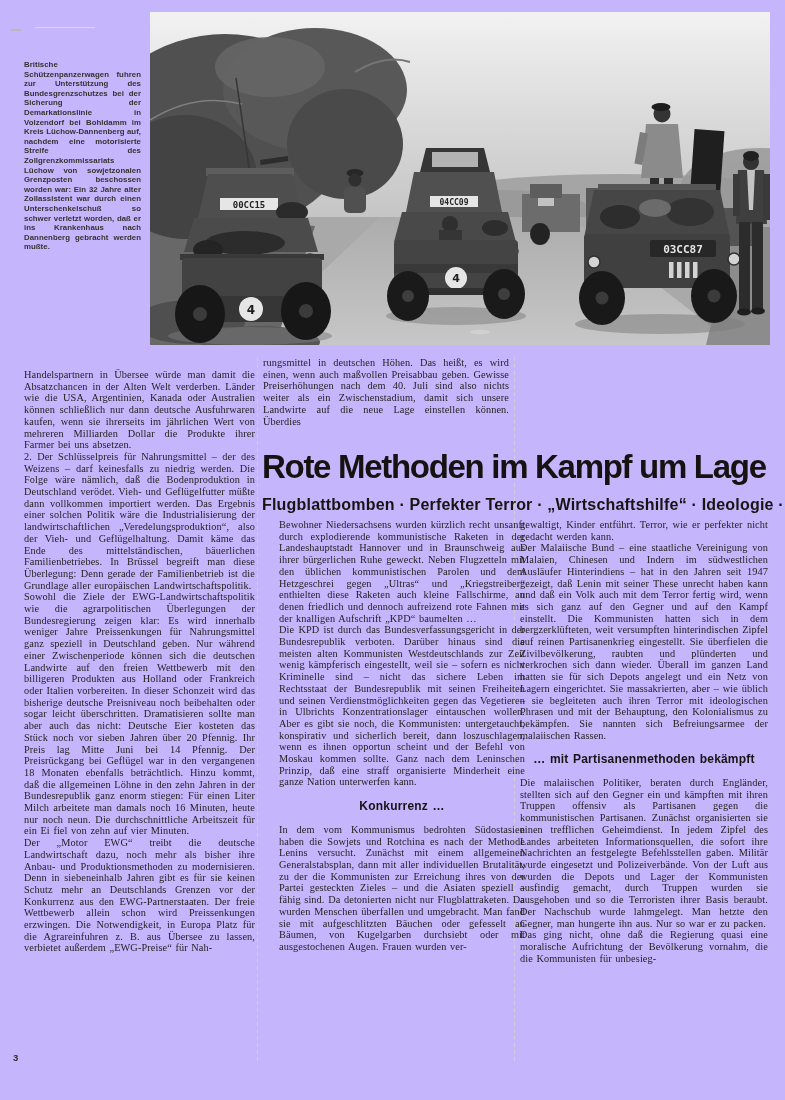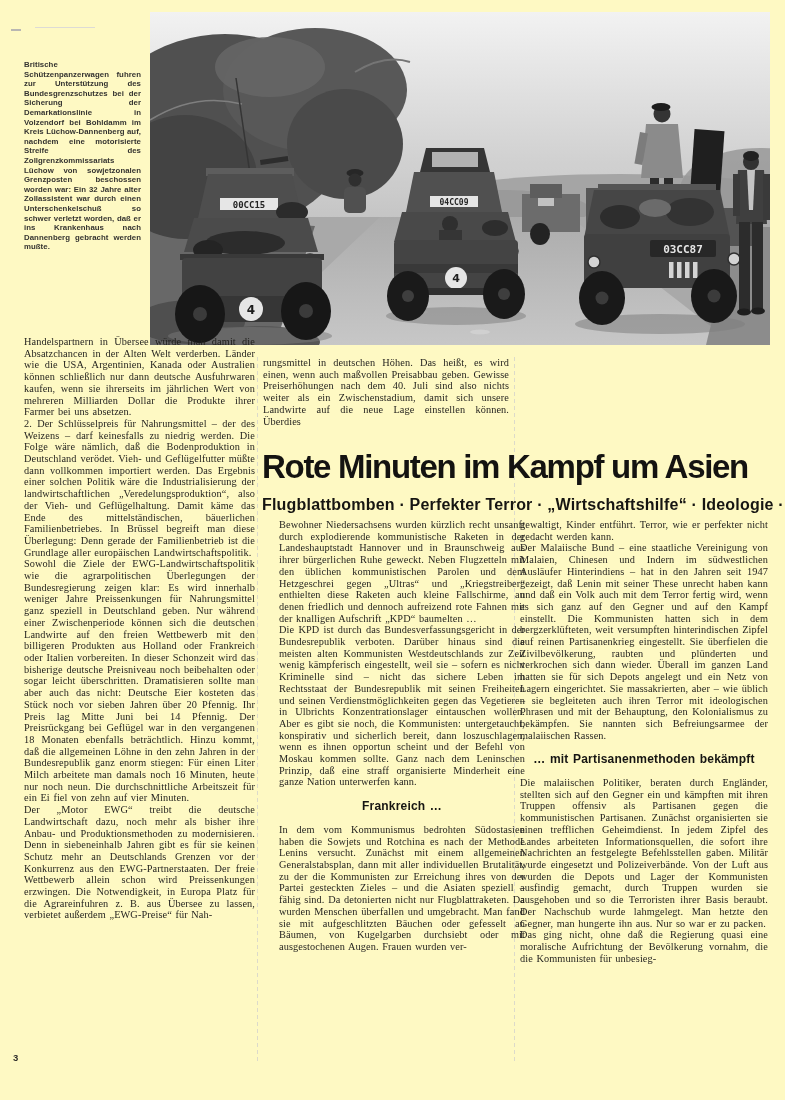--- a/index.html
+++ b/index.html
@@ -1,19 +1,19 @@
 <!DOCTYPE html>
 <html lang="de"><head>
 <meta charset="utf-8">
 <style>
   * { margin:0; padding:0; box-sizing:border-box; }
   html,body { background:#ffffff; }
   .page{
     position:relative; width:785px; height:1100px;
-    background:#fef9c3; overflow:hidden;
+    background:#c4b5fd; overflow:hidden;
     font-family:"Liberation Serif", serif; color:#201f1c;
   }
   
   .corner-mark{ position:absolute; left:11px; top:29px; width:10px; height:2px; background:#b9b7b2; }
   .corner-mark:after{ content:""; position:absolute; left:24px; top:-2px; width:60px; height:1px; background:#dddbd5; }
 
   
   .photo{ position:absolute; left:150px; top:12px; width:620px; height:333px; }
   .photo svg{ display:block; width:100%; height:100%; filter:grayscale(100%) contrast(0.98); }
 
@@ -27,21 +27,21 @@
 
   
   .colrule{ position:absolute; top:357px; height:706px; width:1px;
     background:linear-gradient(#d4d2cc 60%, transparent 0) 0 0/1px 7px repeat-y; opacity:.8; }
   .r1{ left:257px; } .r2{ left:514px; }
 
   
   .col{ position:absolute; font-size:10.3px; line-height:11.7px;
         text-align:justify; letter-spacing:0.1px; word-spacing:0.9px; hyphens:auto; }
   .col p{ margin:0; }
-  .col1   { left:24px;  top:336px; width:231px; height:708px; overflow:hidden; }
+  .col1   { left:24px;  top:369px; width:231px; height:708px; overflow:hidden; }
   .col2top{ left:263px; top:357px; width:246px; height:76px;  overflow:hidden; }
   .col3top{ left:520px; top:357px; width:247px; height:76px;  overflow:hidden; }
   .col2main{ left:279px; top:519px; width:246px; height:546px; overflow:hidden; }
   .col3main{ left:520px; top:519px; width:248px; height:546px; overflow:hidden; }
 
   
   .headline-block{ position:absolute; left:262px; top:450px; width:508px; }
   .headline-block h1{
     font-family:"Liberation Sans", sans-serif; font-weight:bold;
     font-size:33px; line-height:34px; letter-spacing:-1.3px;
@@ -233,28 +233,28 @@
     <p>2. Der Schlüsselpreis für Nahrungsmittel – der des Weizens – darf keinesfalls zu niedrig werden. Die Folge wäre nämlich, daß die Bodenproduktion in Deutschland verödet. Vieh- und Geflügelfutter müßte dann vollkommen importiert werden. Das Ergebnis einer solchen Politik wäre die Industrialisierung der landwirtschaftlichen „Veredelungsproduktion“, also der Vieh- und Geflügelhaltung. Damit käme das Ende des mittelständischen, bäuerlichen Familienbetriebes. In Brüssel begreift man diese Überlegung: Denn gerade der Familienbetrieb ist die Grundlage aller europäischen Landwirtschaftspolitik.</p>
     <p>Sowohl die Ziele der EWG-Landwirtschaftspolitik wie die agrarpolitischen Überlegungen der Bundesregierung zeigen klar: Es wird innerhalb weniger Jahre Preissenkungen für Nahrungsmittel ganz speziell in Deutschland geben. Nur während einer Zwischenperiode können sich die deutschen Landwirte auf den freien Wettbewerb mit den billigeren Produkten aus Holland oder Frankreich oder Italien vorbereiten. In dieser Schonzeit wird das bisherige deutsche Preisniveau noch beibehalten oder sogar leicht überschritten. Dramatisieren sollte man aber auch das nicht: Deutsche Eier kosteten das Stück noch vor sieben Jahren über 20 Pfennig. Ihr Preis lag Mitte Juni bei 14 Pfennig. Der Preisrückgang bei Geflügel war in den vergangenen 18 Monaten ebenfalls beträchtlich. Hinzu kommt, daß die allgemeinen Löhne in den zehn Jahren in der Bundesrepublik ganz enorm stiegen: Für einen Liter Milch arbeitete man damals noch 16 Minuten, heute nur noch neun. Die durchschnittliche Arbeitszeit für ein Ei fiel von zehn auf vier Minuten.</p>
     <p>Der „Motor EWG“ treibt die deutsche Landwirtschaft dazu, noch mehr als bisher ihre Anbau- und Produktionsmethoden zu modernisieren. Denn in siebeneinhalb Jahren gibt es für sie keinen Schutz mehr an Deutschlands Grenzen vor der Konkurrenz aus den EWG-Partnerstaaten. Der freie Wettbewerb allein schon wird Preissenkungen erzwingen. Die Notwendigkeit, in Europa Platz für die Agrareinfuhren z. B. aus Übersee zu lassen, verbietet außerdem „EWG-Preise“ für Nah-</p>
   </div>
 
   <div class="col col2top">
     <p>rungsmittel in deutschen Höhen. Das heißt, es wird einen, wenn auch maßvollen Preisabbau geben. Gewisse Preiserhöhungen nach dem 40. Juli sind also nichts weiter als ein Zwischenstadium, damit sich unsere Landwirte auf die neue Lage einstellen können. Überdies</p>
   </div>
 
   <div class="headline-block">
-    <h1>Rote Minuten im Kampf um Asien</h1>
+    <h1>Rote Methoden im Kampf um Lage</h1>
     <div class="subhead">Flugblattbomben · Perfekter Terror · „Wirtschaftshilfe“ · Ideologie · Revolution</div>
   </div>
 
   <div class="col col2main">
     <p>Bewohner Niedersachsens wurden kürzlich recht unsanft durch explodierende kommunistische Raketen in der Landeshauptstadt Hannover und in Braunschweig aus ihrer bürgerlichen Ruhe geweckt. Neben Flugzetteln mit den üblichen kommunistischen Parolen und dem Hetzgeschrei gegen „Ultras“ und „Kriegstreiber“ enthielten diese Raketen auch kleine Fallschirme, an denen friedlich und dennoch aufreizend rote Fahnen mit der knalligen Aufschrift „KPD“ baumelten …</p>
     <p>Die KPD ist durch das Bundesverfassungsgericht in der Bundesrepublik verboten. Darüber hinaus sind die meisten alten Kommunisten Westdeutschlands zur Zeit wenig kämpferisch eingestellt, weil sie – sofern es nicht Kriminelle sind – nicht das sichere Leben im Rechtsstaat der Bundesrepublik mit seinen Freiheiten und seinen Verdienstmöglichkeiten gegen das Vegetieren in Ulbrichts Konzentrationslager eintauschen wollen. Aber es gibt sie noch, die Kommunisten: untergetaucht, konspirativ und sicherlich bereit, dann loszuschlagen, wenn es ihnen opportun scheint und der Befehl von Moskau kommen sollte. Ganz nach dem Leninschen Prinzip, daß eine straff organisierte Minderheit eine ganze Nation unterwerfen kann.</p>
-    <h2>Frankreich …</h2>
+    <h2>Konkurrenz …</h2>
     <p>In dem vom Kommunismus bedrohten Südostasien haben die Sowjets und Rotchina es nach der Methode Lenins versucht. Zunächst mit einem allgemeinen Generalstabsplan, dann mit aller individuellen Brutalität, zu der die Kommunisten zur Erreichung ihres von der Partei gesteckten Zieles – und die Asiaten speziell – fähig sind. Da detonierten nicht nur Flugblattraketen. Da wurden Menschen überfallen und umgebracht. Man fand sie mit aufgeschlitzten Bäuchen oder gefesselt an Bäumen, von Kugelgarben durchsiebt oder mit ausgestochenen Augen. Frauen wurden ver-</p>
   </div>
 
   <div class="col col3main">
     <p>gewaltigt, Kinder entführt. Terror, wie er perfekter nicht gedacht werden kann.</p>
     <p>Der Malaiische Bund – eine staatliche Vereinigung von Malaien, Chinesen und Indern im südwestlichen Ausläufer Hinterindiens – hat in den Jahren seit 1947 gezeigt, daß Lenin mit seiner These unrecht haben kann und daß ein Volk auch mit dem Terror fertig wird, wenn es sich ganz auf den Gegner und auf den Kampf einstellt. Die Kommunisten hatten sich in dem bergzerklüfteten, weit versumpften hinterindischen Zipfel auf reinen Partisanenkrieg eingestellt. Sie überfielen die Zivilbevölkerung, raubten und plünderten und verkrochen sich dann wieder. Überall im ganzen Land hatten sie für sich Depots angelegt und ein Netz von Lagern eingerichtet. Sie massakrierten, aber – wie üblich – sie begleiteten auch ihren Terror mit ideologischen Phrasen und mit der Behauptung, den Kolonialismus zu bekämpfen. Sie nannten sich Befreiungsarmee der malaiischen Rassen.</p>
     <h2>… mit Partisanenmethoden bekämpft</h2>
     <p>Die malaiischen Politiker, beraten durch Engländer, stellten sich auf den Gegner ein und kämpften mit ihren Truppen offensiv als Partisanen gegen die kommunistischen Partisanen. Zunächst organisierten sie einen trefflichen Geheimdienst. In jedem Zipfel des Landes arbeiteten Informationsquellen, die sofort ihre Nachrichten an festgelegte Befehlsstellen gaben. Militär wurde eingesetzt und Polizeiverbände. Von der Luft aus wurden die Depots und Lager der Kommunisten ausfindig gemacht, durch Truppen wurden sie ausgehoben und so die Terroristen ihrer Basis beraubt. Der Nachschub wurde lahmgelegt. Man hetzte den Gegner, man hungerte ihn aus. Nur so war er zu packen.</p>
     <p>Das ging nicht, ohne daß die Regierung quasi eine moralische Aufrichtung der Bevölkerung vornahm, die die Kommunisten für unbesieg-</p>
   </div>

